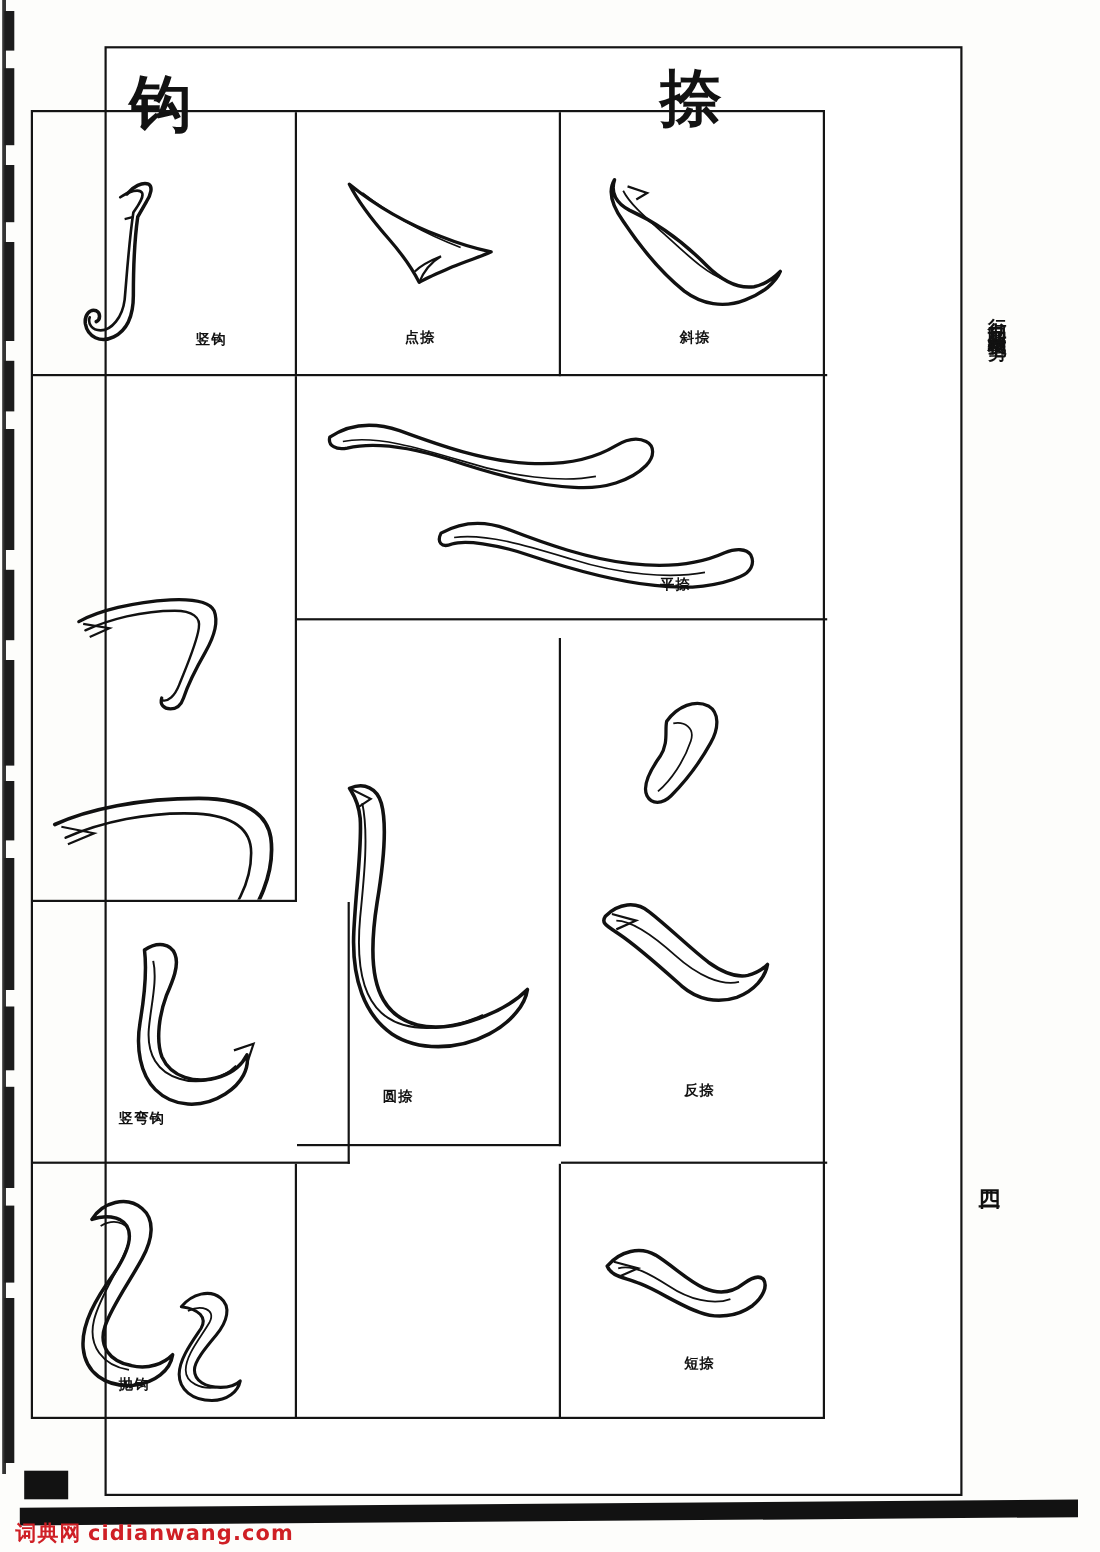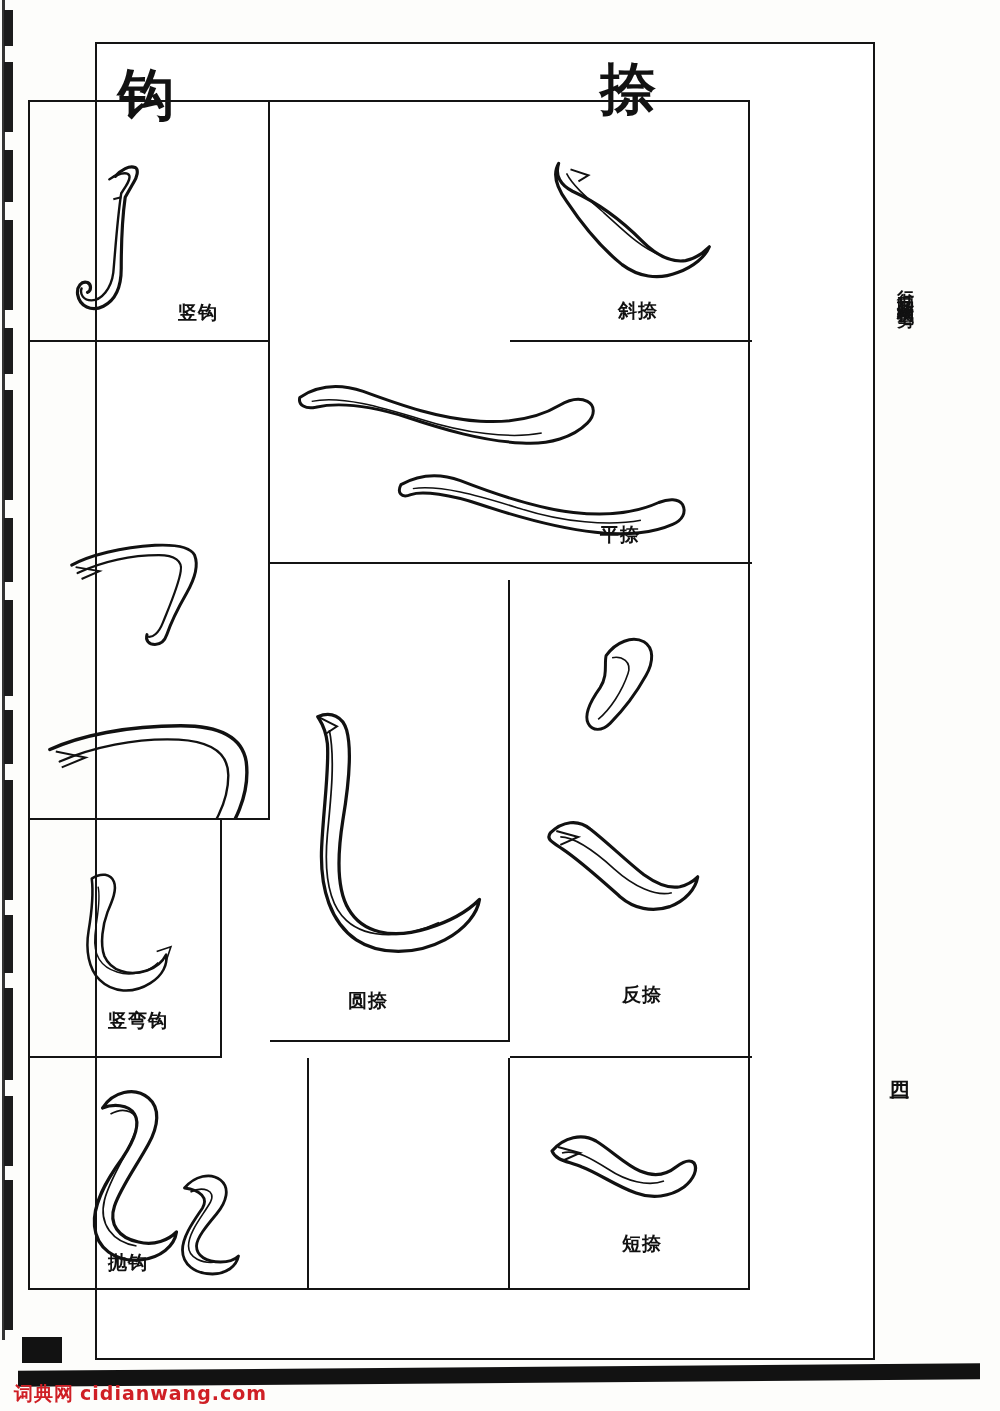--- a/index.html
+++ b/index.html
@@ -107,21 +107,21 @@
     border-right: 2px solid #141414;
     border-bottom: 2px solid #141414;
     overflow: hidden;
   }
   .cell.no-right { border-right: none; padding-left: 48px; }
   .cell.no-bottom { border-bottom: none; }
 
   .cell-label {
     position: absolute;
     font-family: "DejaVu Sans", sans-serif;
-    font-size: 19px;
+    font-size: 13px;
     font-weight: 700;
     color: #111;
     letter-spacing: 1px;
     white-space: nowrap;
   }
 
   .stroke-art {
     position: absolute;
     left: 0; top: 0;
     width: 100%; height: 100%;
@@ -212,20 +212,30 @@
         <path d="M86 75 C92 68 100 64 106 66 C110 68 108 76 104 82 L96 96
                  C94 110 92 140 92 168 C92 186 86 200 74 206 C62 212 50 206 48 194
                  C47 186 52 180 58 182 C62 184 62 190 58 192" fill="none" stroke="#111" stroke-width="3.2" stroke-linecap="round"></path>
         <path d="M80 78 C88 72 98 70 100 74 C102 78 96 86 92 92
                  C88 118 86 150 84 172 C82 188 72 200 62 200 C54 200 50 194 52 188" fill="none" stroke="#111" stroke-width="2.4" stroke-linecap="round"></path>
         <path d="M92 96 L84 98" stroke="#111" stroke-width="2" fill="none"></path>
       </svg>
       <div class="cell-label" style="left:148px;top:198px">竖钩</div>
     </div>
 
+    <div class="cell" style="left:240px;top:0;width:240px;height:240px;">
+      <svg class="stroke-art" viewBox="0 0 240 240">
+        <path d="M48 66 C70 84 100 102 132 114 C152 122 168 126 178 128
+                 C170 132 156 136 142 142 C128 148 118 152 112 156
+                 C108 148 98 132 84 116 C70 100 56 82 48 66 Z" fill="none" stroke="#111" stroke-width="3" stroke-linejoin="round"></path>
+        <path d="M60 74 C86 94 118 112 150 124" fill="none" stroke="#111" stroke-width="1.6"></path>
+        <path d="M112 156 C116 146 122 138 132 132 C122 136 114 140 108 146" fill="none" stroke="#111" stroke-width="2"></path>
+      </svg>
+      <div class="cell-label" style="left:98px;top:196px">点捺</div>
+    </div>
 
     <div class="cell no-right" style="left:480px;top:0;width:242px;height:240px;">
       <svg class="stroke-art" viewBox="0 0 242 240">
         <path d="M48 62 C44 74 50 84 62 90 C84 100 110 118 132 140
                  C148 156 162 162 176 160 C186 158 194 152 200 146
                  C196 156 184 166 168 172 C148 180 128 176 112 164
                  C92 148 72 124 56 100 C46 86 42 72 48 62 Z" fill="none" stroke="#111" stroke-width="3.2" stroke-linejoin="round"></path>
         <path d="M56 72 C62 84 76 96 94 112 C114 130 132 148 150 154" fill="none" stroke="#111" stroke-width="1.6"></path>
         <path d="M60 68 L78 74 L68 80" fill="none" stroke="#111" stroke-width="2"></path>
       </svg>
@@ -297,35 +307,35 @@
         <path d="M40 254 C52 242 68 240 80 250 C98 264 116 282 134 296
                  C148 306 160 310 170 308 C178 306 184 302 188 298
                  C186 310 176 322 160 328 C142 334 124 330 110 318
                  C92 302 70 282 52 270 C40 262 36 260 40 254 Z" fill="none" stroke="#111" stroke-width="3.2" stroke-linejoin="round"></path>
         <path d="M50 258 C64 258 84 272 104 290 C124 308 146 318 162 314" fill="none" stroke="#111" stroke-width="1.6"></path>
         <path d="M46 252 L68 258 L50 266" fill="none" stroke="#111" stroke-width="2"></path>
       </svg>
       <div class="cell-label" style="left:112px;top:402px">反捺</div>
     </div>
 
-    <div class="cell" style="left:0;top:718px;width:192px;height:238px;">
+    <div class="cell" style="left:0;top:718px;width:288px;height:238px;">
       <svg class="stroke-art" viewBox="0 0 240 238">
         <path d="M78 44 C90 36 102 38 106 48 C110 58 104 72 98 86
                  C92 102 88 126 94 142 C102 160 124 168 148 160
                  C160 156 168 148 172 140 C174 152 168 166 152 176
                  C130 190 104 188 88 172 C74 158 70 134 74 110
                  C78 86 80 60 78 44 Z" fill="none" stroke="#111" stroke-width="3.2" stroke-linejoin="round"></path>
         <path d="M86 54 C90 72 84 94 82 116 C80 140 90 156 110 162
                  C128 168 150 162 162 150" fill="none" stroke="#111" stroke-width="1.8"></path>
         <path d="M160 136 L178 130 L172 148" fill="none" stroke="#111" stroke-width="2"></path>
       </svg>
       <div class="cell-label" style="left:78px;top:188px">竖弯钩</div>
     </div>
 
-    <div class="cell no-bottom" style="left:0;top:956px;width:279px;height:232px;">
+    <div class="cell no-bottom" style="left:0;top:956px;width:240px;height:232px;">
       <svg class="stroke-art" viewBox="0 0 240 232">
 
         <path d="M54 50 C64 34 86 28 100 40 C112 50 110 68 100 86
                  C88 108 72 130 66 148 C60 166 70 180 90 184
                  C106 188 120 182 128 174 C126 188 112 200 92 202
                  C66 204 48 190 46 168 C44 146 58 122 74 100
                  C86 82 92 66 86 56 C80 46 64 46 54 50 Z" fill="none" stroke="#111" stroke-width="3.2" stroke-linejoin="round"></path>
         <path d="M62 56 C76 48 92 54 88 70 C82 92 62 118 56 142
                  C50 166 64 184 88 188" fill="none" stroke="#111" stroke-width="1.7"></path>
 

